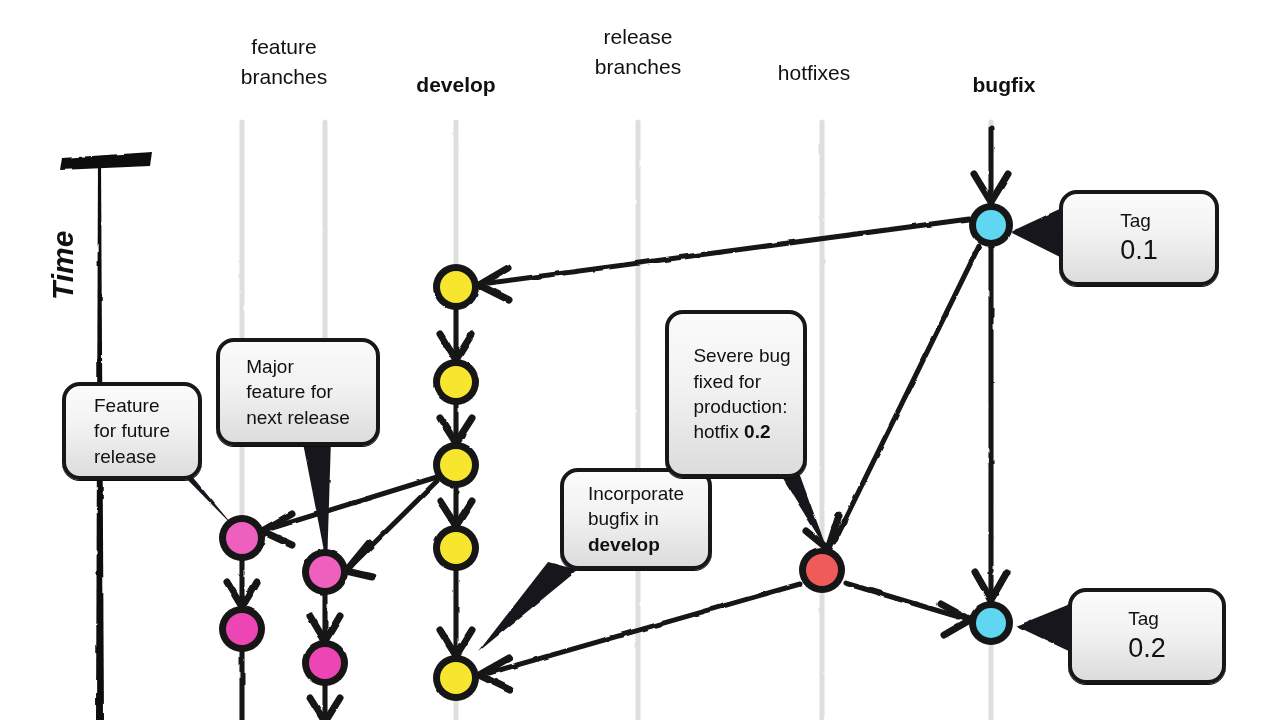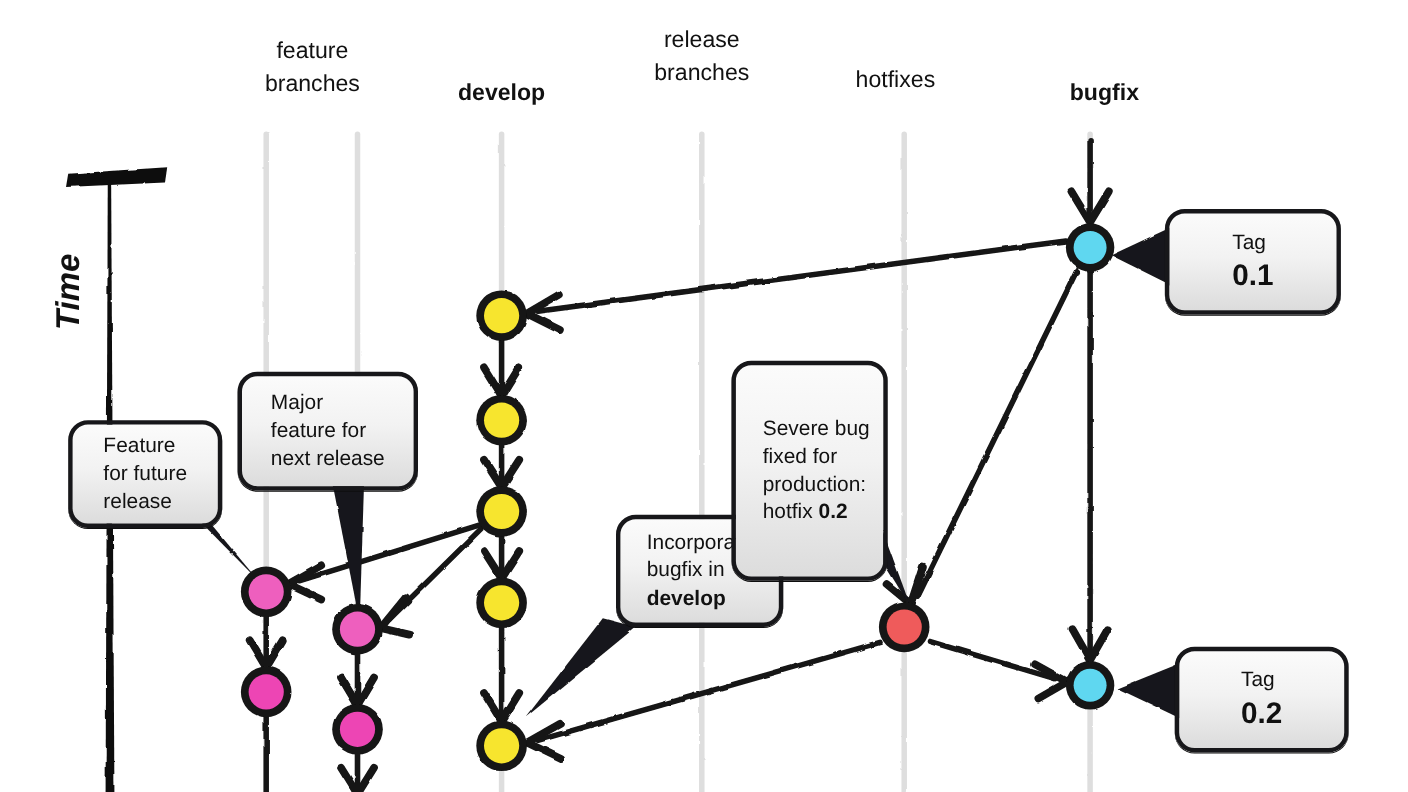--- a/index.html
+++ b/index.html
@@ -18,21 +18,21 @@
 
   .callout{position:absolute;box-sizing:border-box;
            background:linear-gradient(#fbfbfb 0%, #f2f2f2 45%, #dcdcdc 100%);
            border:4px solid #17171a;border-radius:18px;
            display:flex;align-items:center;justify-content:center;
            color:#111;font-size:19px;line-height:1.33;
            box-shadow:0 1px 0 #0e0e0e;}
   .callout .t{padding:4px 8px;}
   .callout b{font-weight:bold;}
   .callout.tag{font-size:19px;}
-  .callout.tag .big{display:block;font-weight:bold;font-size:27px;line-height:1.25;}
+  .callout.tag .big{display:block;font-weight:normal;font-size:27px;line-height:1.25;}
 </style>
 </head>
 <body>
 
 <div id="stage">
 
   <svg class="layer" viewBox="0 0 1280 720">
     <defs>
       <filter id="rough" x="-20%" y="-20%" width="140%" height="140%">
         <feTurbulence type="fractalNoise" baseFrequency="0.055" numOctaves="3" seed="7" result="n"></feTurbulence>
@@ -233,21 +233,21 @@
   </div>
 
   <div class="callout" style="left:216px; top:338px; width:164px; height:108px;">
     <div class="t">Major<br>feature for<br>next release</div>
   </div>
 
   <div class="callout" style="left:527px; top:468px; width:152px; height:102px;margin-left:33px;">
     <div class="t">Incorporate<br>bugfix in<br><b>develop</b></div>
   </div>
 
-  <div class="callout" style="left:665px; top:328px; width:142px; height:200px;padding-left:12px;">
+  <div class="callout" style="left:665px; top:310px; width:142px; height:168px;padding-left:12px;">
     <div class="t">Severe bug<br>fixed for<br>production:<br>hotfix <b>0.2</b></div>
   </div>
 
   <div class="callout tag" style="left:1059px; top:190px; width:160px; height:96px;">
     <div class="t">
       <span>Tag</span>
       <span class="big">0.1</span>
     </div>
   </div>
 

